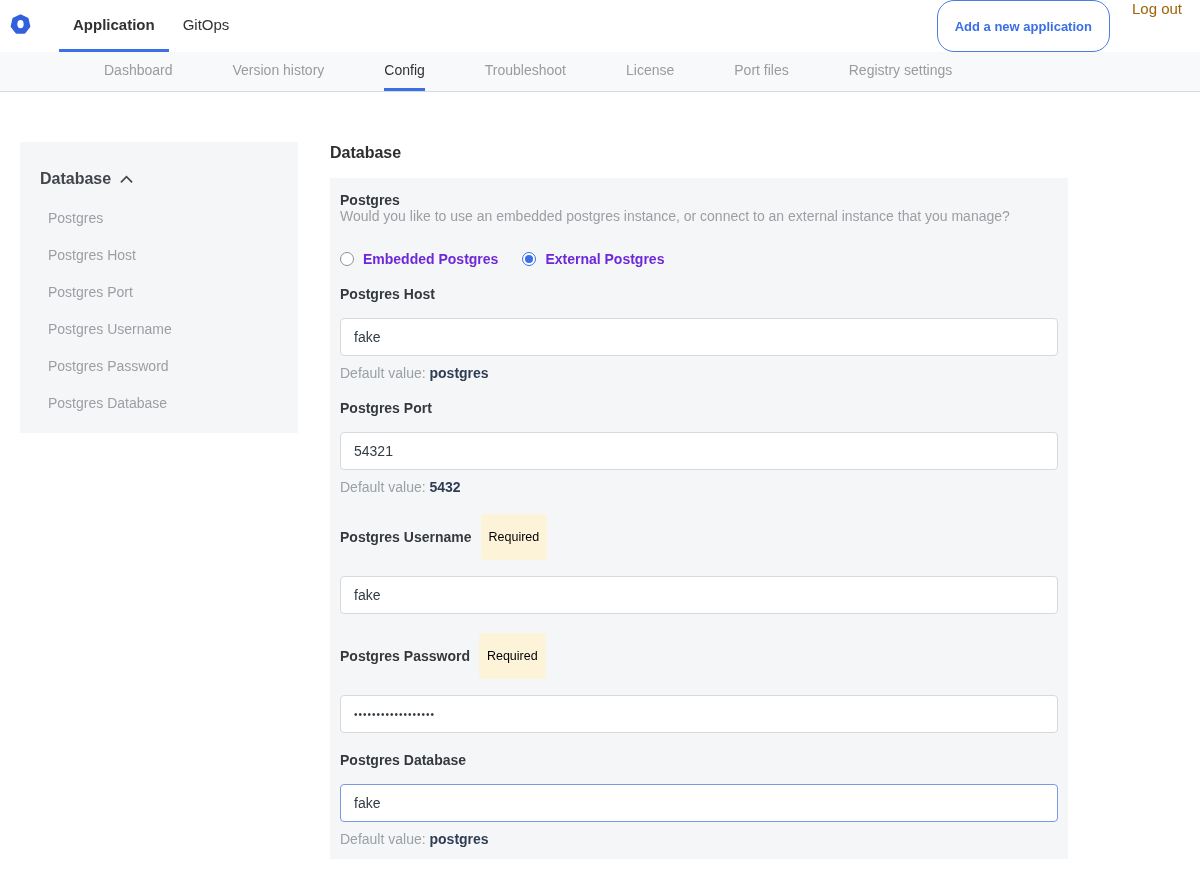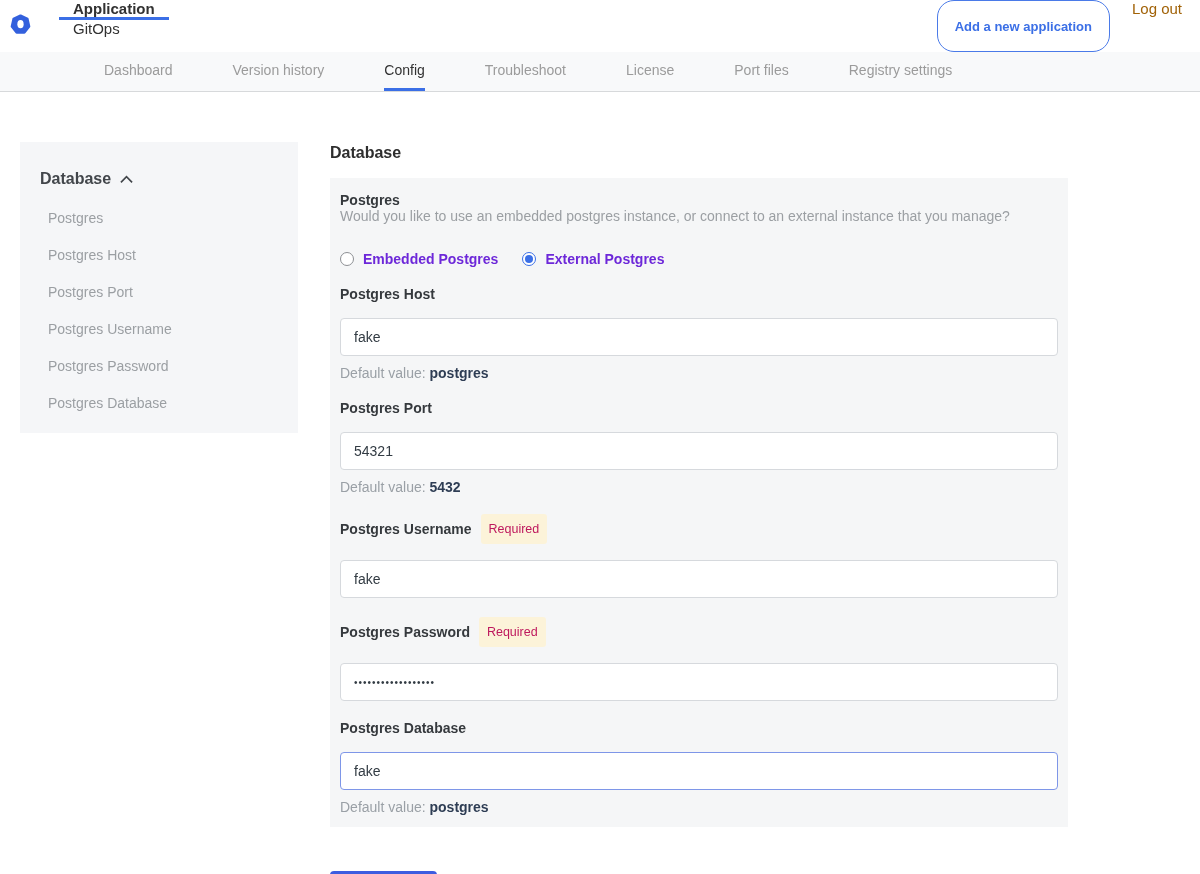--- a/index.html
+++ b/index.html
@@ -2,21 +2,21 @@
 <html><head>
 <meta charset="utf-8">
 <style>
   * { margin:0; padding:0; box-sizing:border-box; }
   html,body { width:1200px; height:874px; background:#ffffff;
     font-family:"Liberation Sans","DejaVu Sans",sans-serif; color:#333; }
 
   
   .topnav { height:52px; display:flex; align-items:stretch; background:#fff; }
   .logo-wrap { display:flex; align-items:center; padding:0 10px 0 10px; }
-  .topnav-tabs { display:flex; align-items:stretch; margin-left:18px;flex-direction:column; }
+  .topnav-tabs { display:flex; align-items:stretch; margin-left:18px; }
   .topnav-tab { display:flex; align-items:center; padding:0 14px; font-size:15px;
     color:#323232; cursor:pointer; border-bottom:3px solid transparent; }
   .topnav-tab.active { font-weight:bold; border-bottom-color:#3b6fe6; }
   .topnav-right { margin-left:auto; display:flex; gap:22px; padding-right:18px; }
   .add-app-btn { border:1px solid #4a7ae8; color:#3b6fe6; font-weight:bold; font-size:13px;
     padding:8px 17px; border-radius:17px; background:#fff; cursor:pointer; white-space:nowrap;
     font-family:inherit; }
   .logout { font-size:15px; color:#a16207; cursor:pointer; }
 
   
@@ -46,22 +46,22 @@
   .radio-opt { display:flex; align-items:center; gap:9px; font-size:14px; font-weight:bold;
     color:#6d28d9; cursor:pointer; }
   .radio-circle { width:14px; height:14px; border-radius:50%; border:1.5px solid #8d9094;
     background:#fff; position:relative; flex:none; }
   .radio-opt.selected .radio-circle { border-color:#3b6fe6; }
   .radio-opt.selected .radio-circle::after { content:''; position:absolute; top:2px; left:2px;
     right:2px; bottom:2px; border-radius:50%; background:#3b6fe6; }
 
   .field-label { display:flex; align-items:center; font-size:14px; font-weight:bold;
     color:#35393d; margin:19px 0 16px; }
-  .required-badge { font-size:12.5px; font-weight:normal; color:#be185d; background:#fcf3d9;
-    padding:8px 8px; border-radius:3px; margin-left:9px; }
+  .required-badge { font-size:12.5px; font-weight:normal; color:#000000; background:#fcf3d9;
+    padding:16px 8px; border-radius:3px; margin-left:9px; }
   .text-input { width:100%; height:38px; border:1px solid #d6d9dd; border-radius:4px;
     background:#fff; font-size:14px; color:#323b43; padding:0 13px; outline:none;
     font-family:inherit; }
   .text-input.focused { border:1px solid #7e96e8; }
   .text-input.pw { font-size:10px; letter-spacing:1px; }
   .default-hint { margin-top:9px; font-size:14px; color:#9aa0a6; }
   .default-hint .dv { color:#2e3d54; font-weight:bold; }
 
   .save-btn { margin-top:44px; background:#3d5ce0; color:#fff; font-weight:bold; font-size:13px;
     border:none; border-radius:4px; padding:10px 17px; cursor:pointer; font-family:inherit; }

